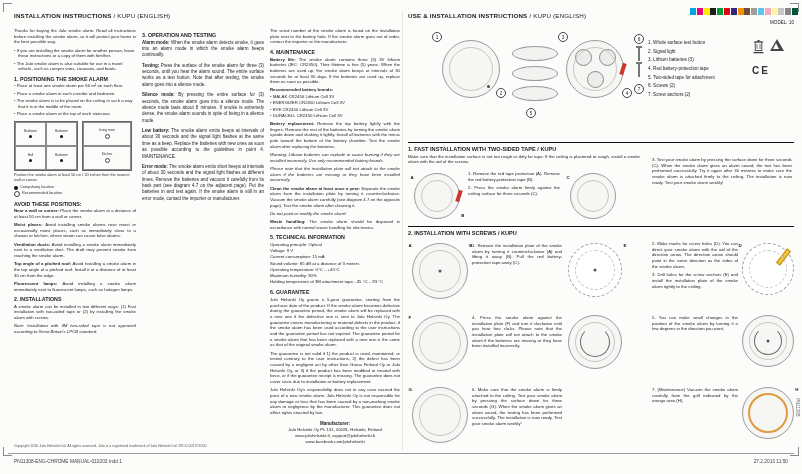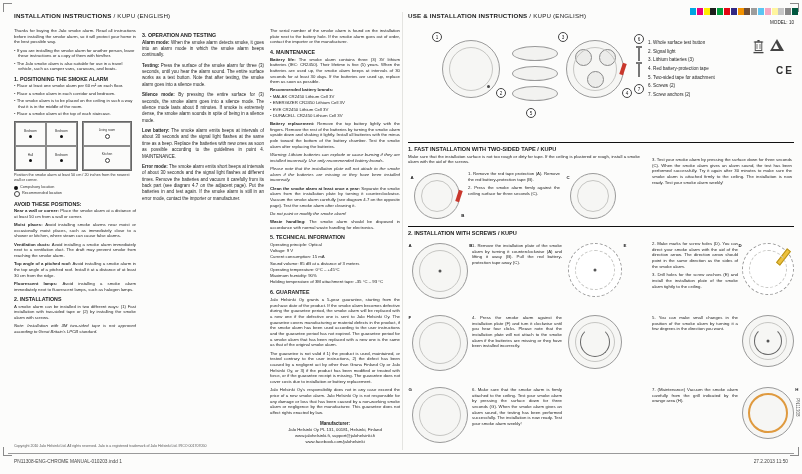--- a/index.html
+++ b/index.html
@@ -63,21 +63,21 @@
   .btn-dot{position:absolute;width:3.5px;height:3.5px;background:#4a4a4a;border-radius:50%;
            right:9px;bottom:9px;}
   .ell{width:44px;height:13px;border:1px solid #9a9a9a;border-radius:50%;background:#f2f2f0;margin-bottom:5px;}
   .bat{position:absolute;width:15px;height:15px;border:1px solid #8a8a8a;background:#ececea;border-radius:50%;}
   .scr{width:2.2px;height:13px;background:#777;position:relative;margin:0 auto 3px;}
   .scr::before{content:"";position:absolute;left:-1.6px;top:-2px;width:5.4px;height:2px;background:#777;}
   .co{position:absolute;width:8px;height:8px;border:0.7px solid #444;border-radius:50%;font-size:4.6px;
       display:flex;align-items:center;justify-content:center;background:#fff;color:#222;}
   .parts-list{position:absolute;left:240px;top:28px;width:100px;font-size:4.6px;line-height:1.1;}
   .part{margin-bottom:3.6px;}
-  .certs{position:absolute;left:344px;top:26px;width:42px;text-align:right;}
+  .certs{position:absolute;left:344px;top:26px;width:42px;}
   .cert-row{display:flex;gap:5px;align-items:flex-start;}
   .tri{width:0;height:0;border-left:7px solid transparent;border-right:7px solid transparent;
        border-bottom:12px solid #444;position:relative;margin-top:1px;}
   .tri::after{content:"";position:absolute;left:-3.6px;top:4px;width:0;height:0;
        border-left:3.6px solid transparent;border-right:3.6px solid transparent;border-bottom:6px solid #fcfcfb;}
   .ce{font-size:10px;font-weight:bold;letter-spacing:2px;color:#333;margin-top:7px;}
   
   .sec{position:absolute;left:0;width:386px;border-top:1.4px solid #111;padding-top:2.5px;}
   .h-sec{font-size:5.6px;font-weight:bold;}
   .sec-intro{font-size:4.3px;line-height:1.32;width:232px;margin-top:2px;text-align:justify;}

